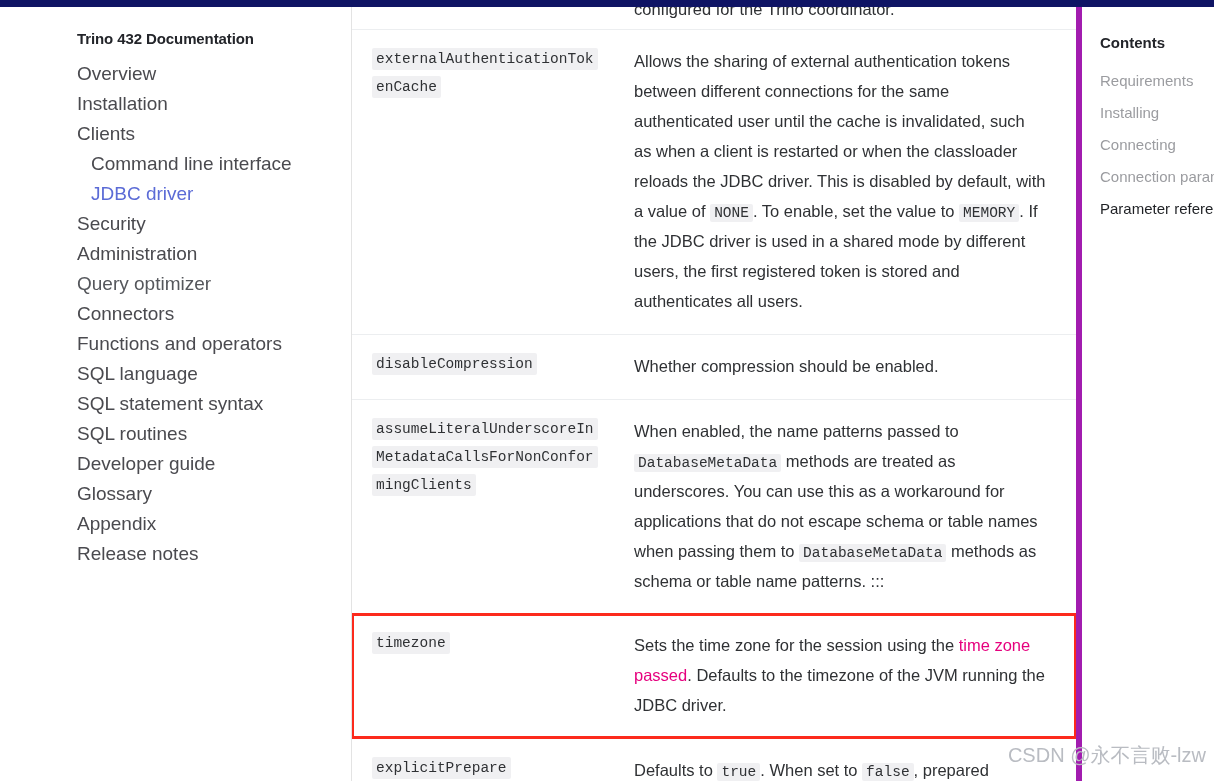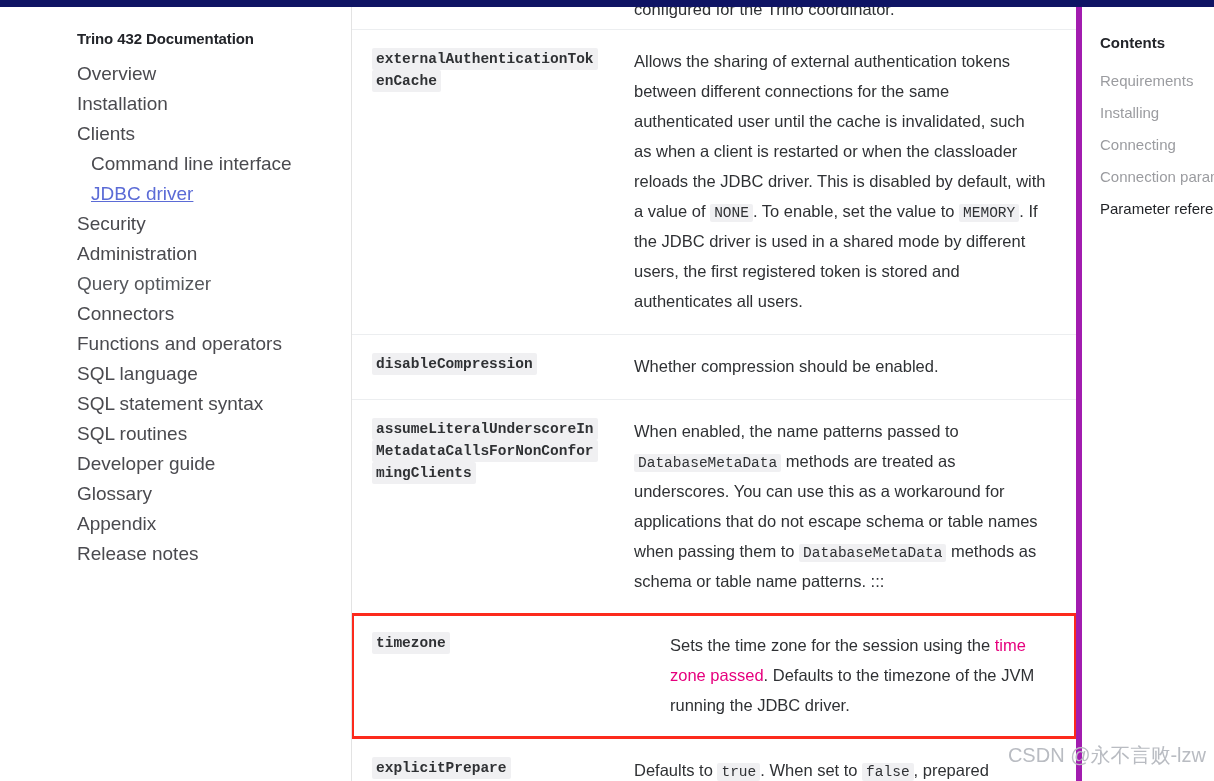--- a/index.html
+++ b/index.html
@@ -55,21 +55,21 @@
   }
   .nav-item {
     font-size: 19px;
     line-height: 16px;
     color: #4a4a4f;
     margin-bottom: 14px;
     cursor: pointer;
     white-space: nowrap;
   }
   .nav-item.indent { padding-left: 14px; }
-  .nav-item.active  { color: #5b6bd6; text-decoration: underline; }
+  .nav-item.active  { color: #5b6bd6; }
   .nav-item.linked  { color: #55575c; }
 
   
   #main {
     flex: 1 1 auto;
     position: relative;
     box-sizing: border-box;
     background: #ffffff;
     border-right: 6px solid #a21caf;
     overflow: hidden;
@@ -114,37 +114,36 @@
     font-family: "Liberation Mono", "DejaVu Sans Mono", monospace;
     background: #f0f0f2;
     color: #2f3134;
     font-size: 14.5px;
     padding: 1px 4px;
     border-radius: 2px;
     white-space: nowrap;
   }
   .tcell-name .code {
     display: inline-block;
+    margin-bottom: 6px;
     line-height: 20px;
-    font-weight: bold;
   }
   .tcell-desc code { line-height: 20px; }
   a.doclink {
     color: #e6007e;
     text-decoration: none;
   }
 
   
   .trow.highlight {
     position: relative;
     outline: 3px solid #fc2a1c;
     outline-offset: -2px;
     border-top: none;
     z-index: 5;
-    gap: 36px;
   }
 
   
   #right-sidebar {
     width: 132px;
     flex: 0 0 132px;
     box-sizing: border-box;
     padding: 34px 0 0 18px;
     background: #ffffff;
     overflow: hidden;

